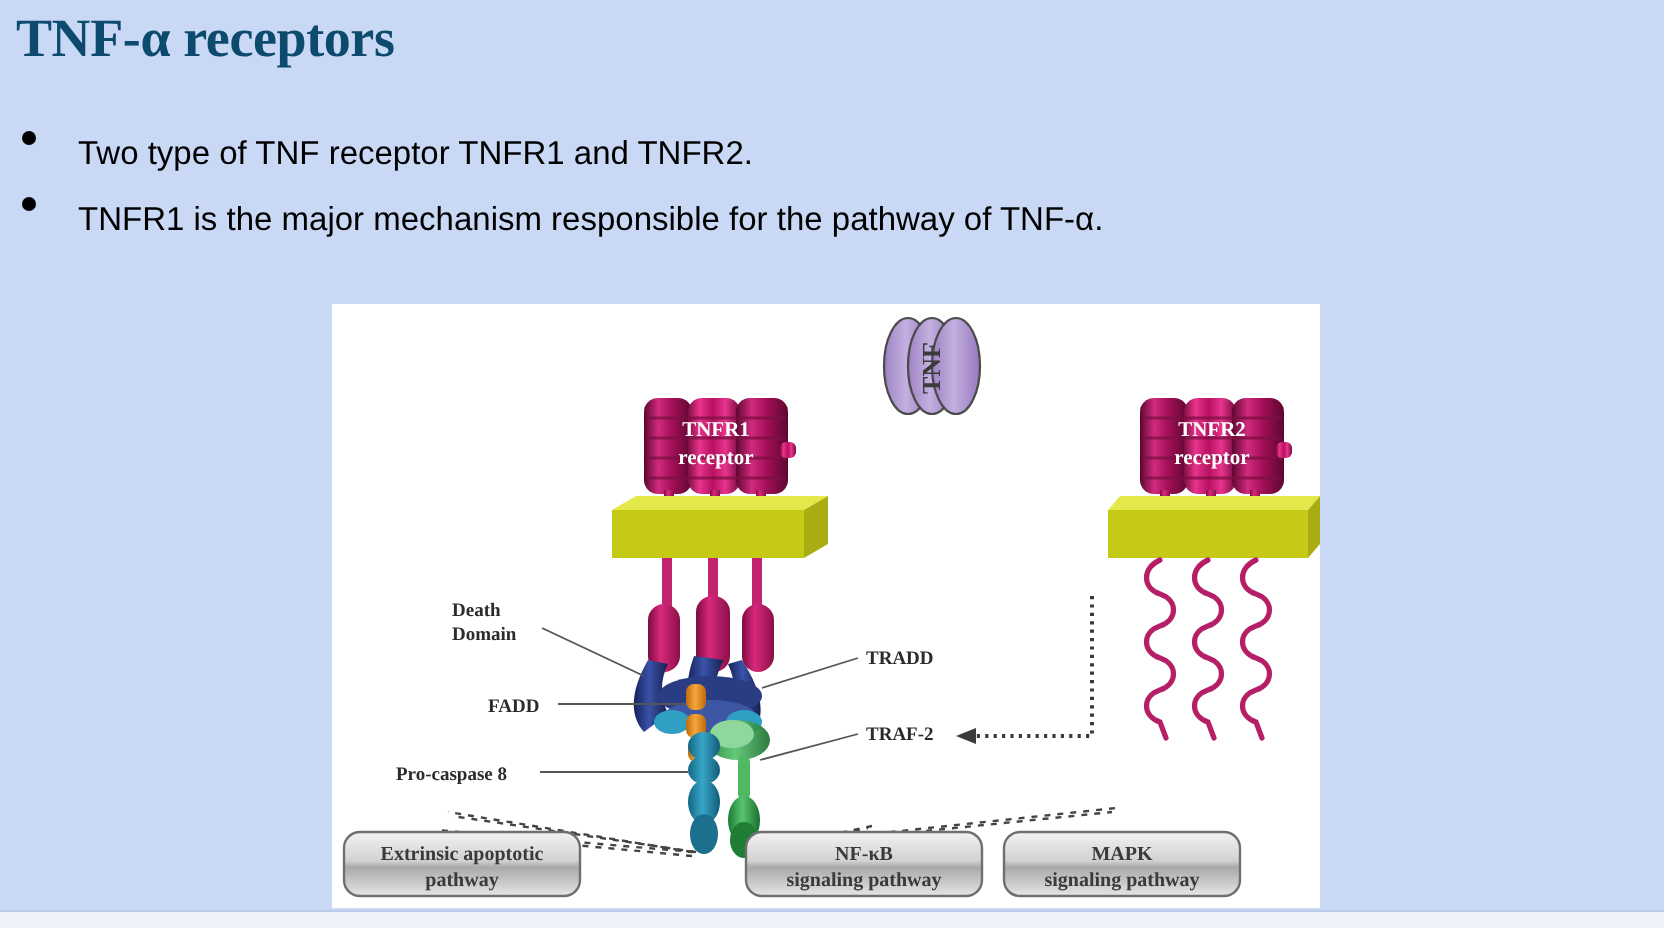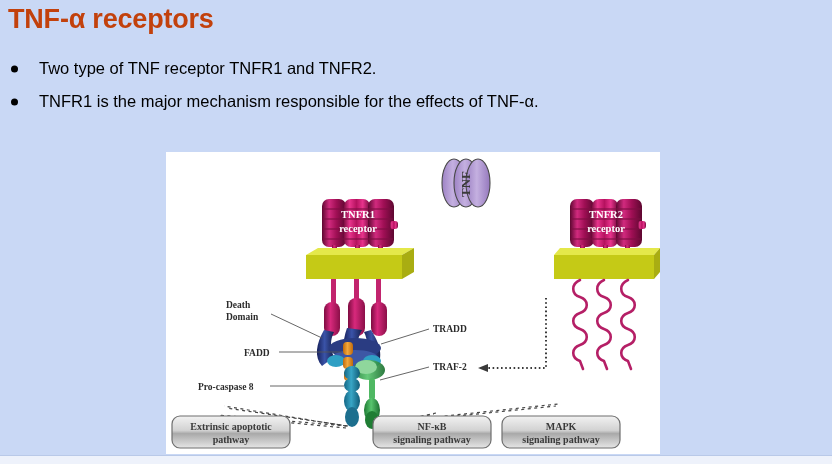--- a/index.html
+++ b/index.html
@@ -22,36 +22,37 @@
     background: #c9d8f5;
     overflow: hidden;
   }
   
   .slide-title {
     position: absolute;
     left: 8px;
     top: 4px;
     font-size: 27px;
     font-weight: bold;
-    color: #c2410c;
+    color: #0c4a6e;
     letter-spacing: -0.2px;
     white-space: nowrap;
+    font-family: Liberation Serif, serif;
   }
   
   .bullet-list {
     position: absolute;
     left: 0px;
     top: 52px;
     width: 820px;
   }
   .bullet-row {
     position: relative;
     height: 33px;
     display: flex;
-    align-items: center;
+    align-items: flex-end;
   }
   .bullet-dot {
     position: absolute;
     left: 11px;
     top: 50%;
     transform: translateY(-50%);
     width: 7px;
     height: 7px;
     border-radius: 50%;
     background: #000;
@@ -112,21 +113,21 @@
 
   <div class="slide-title">TNF-α receptors</div>
 
   <div class="bullet-list">
     <div class="bullet-row">
       <span class="bullet-dot"></span>
       <span class="bullet-text">Two type of TNF receptor TNFR1 and TNFR2.</span>
     </div>
     <div class="bullet-row">
       <span class="bullet-dot"></span>
-      <span class="bullet-text">TNFR1 is the major mechanism responsible for the effects of TNF-α.</span>
+      <span class="bullet-text">TNFR1 is the major mechanism responsible for the pathway of TNF-α.</span>
     </div>
   </div>
 
   <div id="figure-panel">
     <svg id="fig-svg" width="494" height="302" viewBox="0 0 494 302" xmlns="http://www.w3.org/2000/svg">
       <defs>
         <linearGradient id="gRec" x1="0" y1="0" x2="1" y2="0">
           <stop offset="0%" stop-color="#7d0f42"></stop>
           <stop offset="22%" stop-color="#e8338c"></stop>
           <stop offset="48%" stop-color="#b5125f"></stop>

